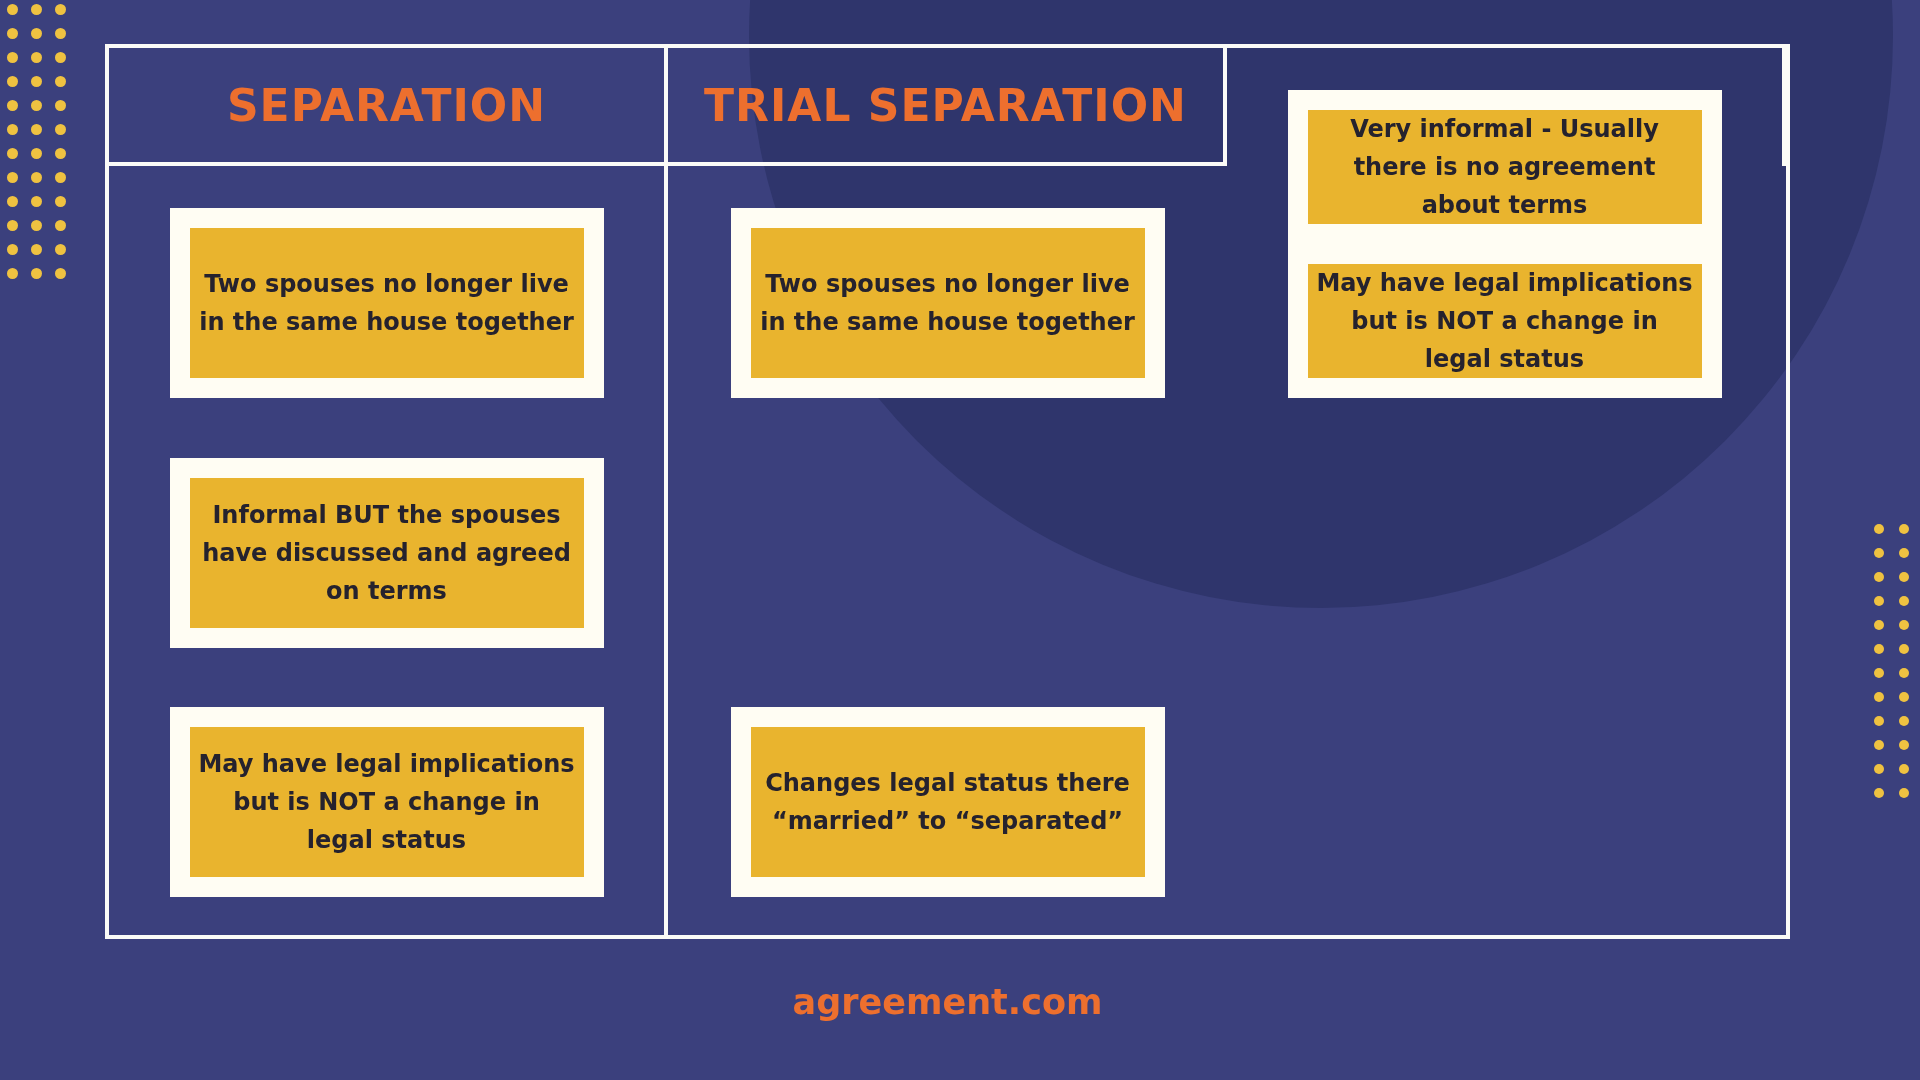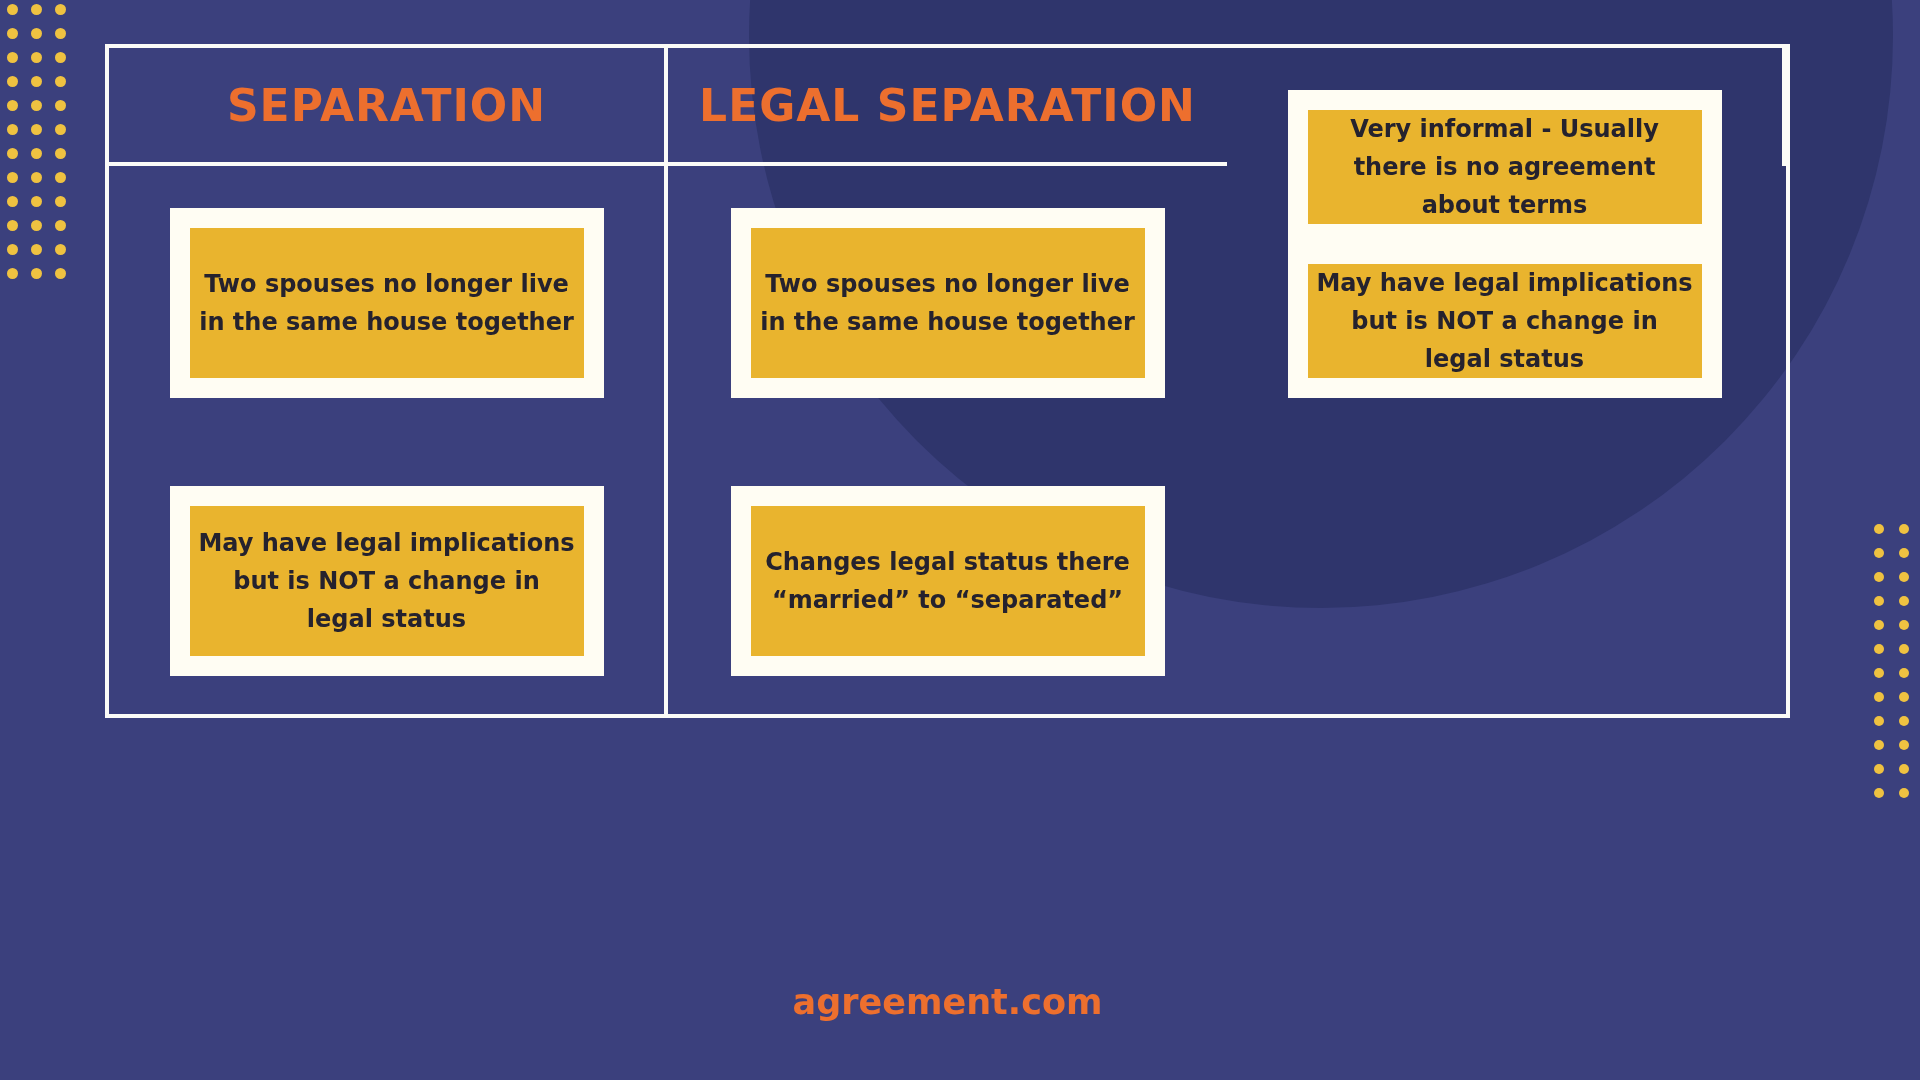--- a/index.html
+++ b/index.html
@@ -15,21 +15,21 @@
   }
   
   .dot-grid{position:absolute;display:grid;z-index:1;}
   .dot-grid.tl{left:7px;top:4px;grid-template-columns:repeat(3,11px);gap:13px;}
   .dot-grid.rt{left:1874px;top:524px;grid-template-columns:repeat(2,10px);gap:14px 15px;}
   .dot{border-radius:50%;background:#EFC241;}
   .dot-grid.tl .dot{width:11px;height:11px;}
   .dot-grid.rt .dot{width:10px;height:10px;}
   
   .sep-table{
-    position:absolute;left:105px;top:44px;width:1685px;height:674px;
+    position:absolute;left:105px;top:44px;width:1685px;height:895px;
     border:4px solid #FBFBF7;box-sizing:border-box;
     display:grid;grid-template-columns:1fr 1fr 1fr;grid-template-rows:118px 1fr;
     z-index:2;
   }
   .hcell{
     display:flex;align-items:center;justify-content:center;
     border-bottom:4px solid #FBFBF7;box-sizing:border-box;
   }
   .hcell:not(.last),.bcell:not(.last){border-right:4px solid #FBFBF7;}
   .htext{
@@ -124,41 +124,46 @@
     <div class="dot" style="background: rgb(239, 194, 65);"></div>
     <div class="dot" style="background: rgb(239, 194, 65);"></div>
     <div class="dot" style="background: rgb(239, 194, 65);"></div>
     <div class="dot" style="background: rgb(239, 194, 65);"></div>
   </div>
 
 <div class="sep-table">
   <div class="hcell">
     <div class="htext">SEPARATION</div>
   </div>
-  <div class="hcell last">
-    <div class="htext">LEGAL SEPARATION</div>
+  <div class="hcell">
+    <div class="htext">TRIAL SEPARATION</div>
   </div>
 
   <div class="bcell">
     <div class="card">
       <div class="card-inner">
         <div class="card-text">Very informal - Usually there is no agreement about terms</div>
       </div>
     </div>
     <div class="card">
       <div class="card-inner">
         <div class="card-text">May have legal implications but is NOT a change in legal status</div>
       </div>
     </div>
   </div>
 
   <div class="bcell">
     <div class="card">
       <div class="card-inner">
         <div class="card-text">Two spouses no longer live in the same house together</div>
+      </div>
+    </div>
+    <div class="card">
+      <div class="card-inner">
+        <div class="card-text">Informal BUT the spouses have discussed and agreed on terms</div>
       </div>
     </div>
     <div class="card">
       <div class="card-inner">
         <div class="card-text">May have legal implications but is NOT a change in legal status</div>
       </div>
     </div>
   </div>
 
   <div class="bcell last">

